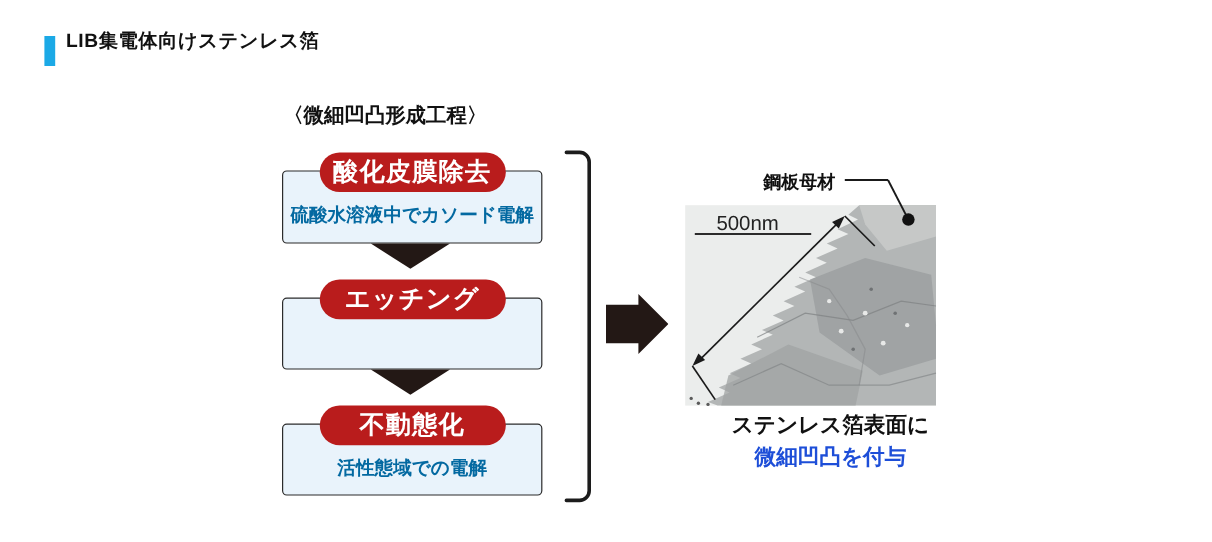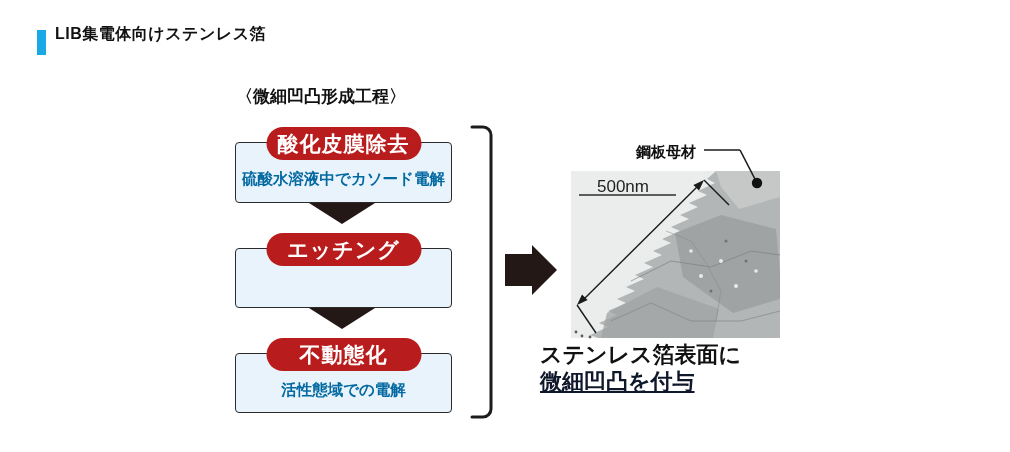--- a/index.html
+++ b/index.html
@@ -24,23 +24,23 @@
   
   .down-arrow{position:absolute;left:309px;width:0;height:0;
     border-left:33px solid transparent;border-right:33px solid transparent;
     border-top:21px solid #231815;}
   .da1{top:203px;} .da2{top:308px;}
   
   .bracket-svg{position:absolute;left:468px;top:124px;}
   .big-arrow-svg{position:absolute;left:505px;top:245px;}
   
   .figure-svg{position:absolute;left:565px;top:130px;}
-  .figure-caption{position:absolute;left:540px;top:341px;width:220px;text-align:left;
-    font-weight:bold;font-size:22px;line-height:27px;}
-  .figure-caption .cap2{color:#0f172a;text-decoration:underline;}
+  .figure-caption{position:absolute;left:582px;top:341px;width:220px;text-align:center;
+    font-weight:bold;font-size:18px;line-height:27px;}
+  .figure-caption .cap2{color:#1d4ed8;}
   .svg-label{font-family:"Liberation Sans","DejaVu Sans",sans-serif;}
 </style>
 </head>
 <body>
 
 <div class="page">
 
   <div class="title-accent"></div>
   <div class="page-title">LIB集電体向けステンレス箔</div>
 

